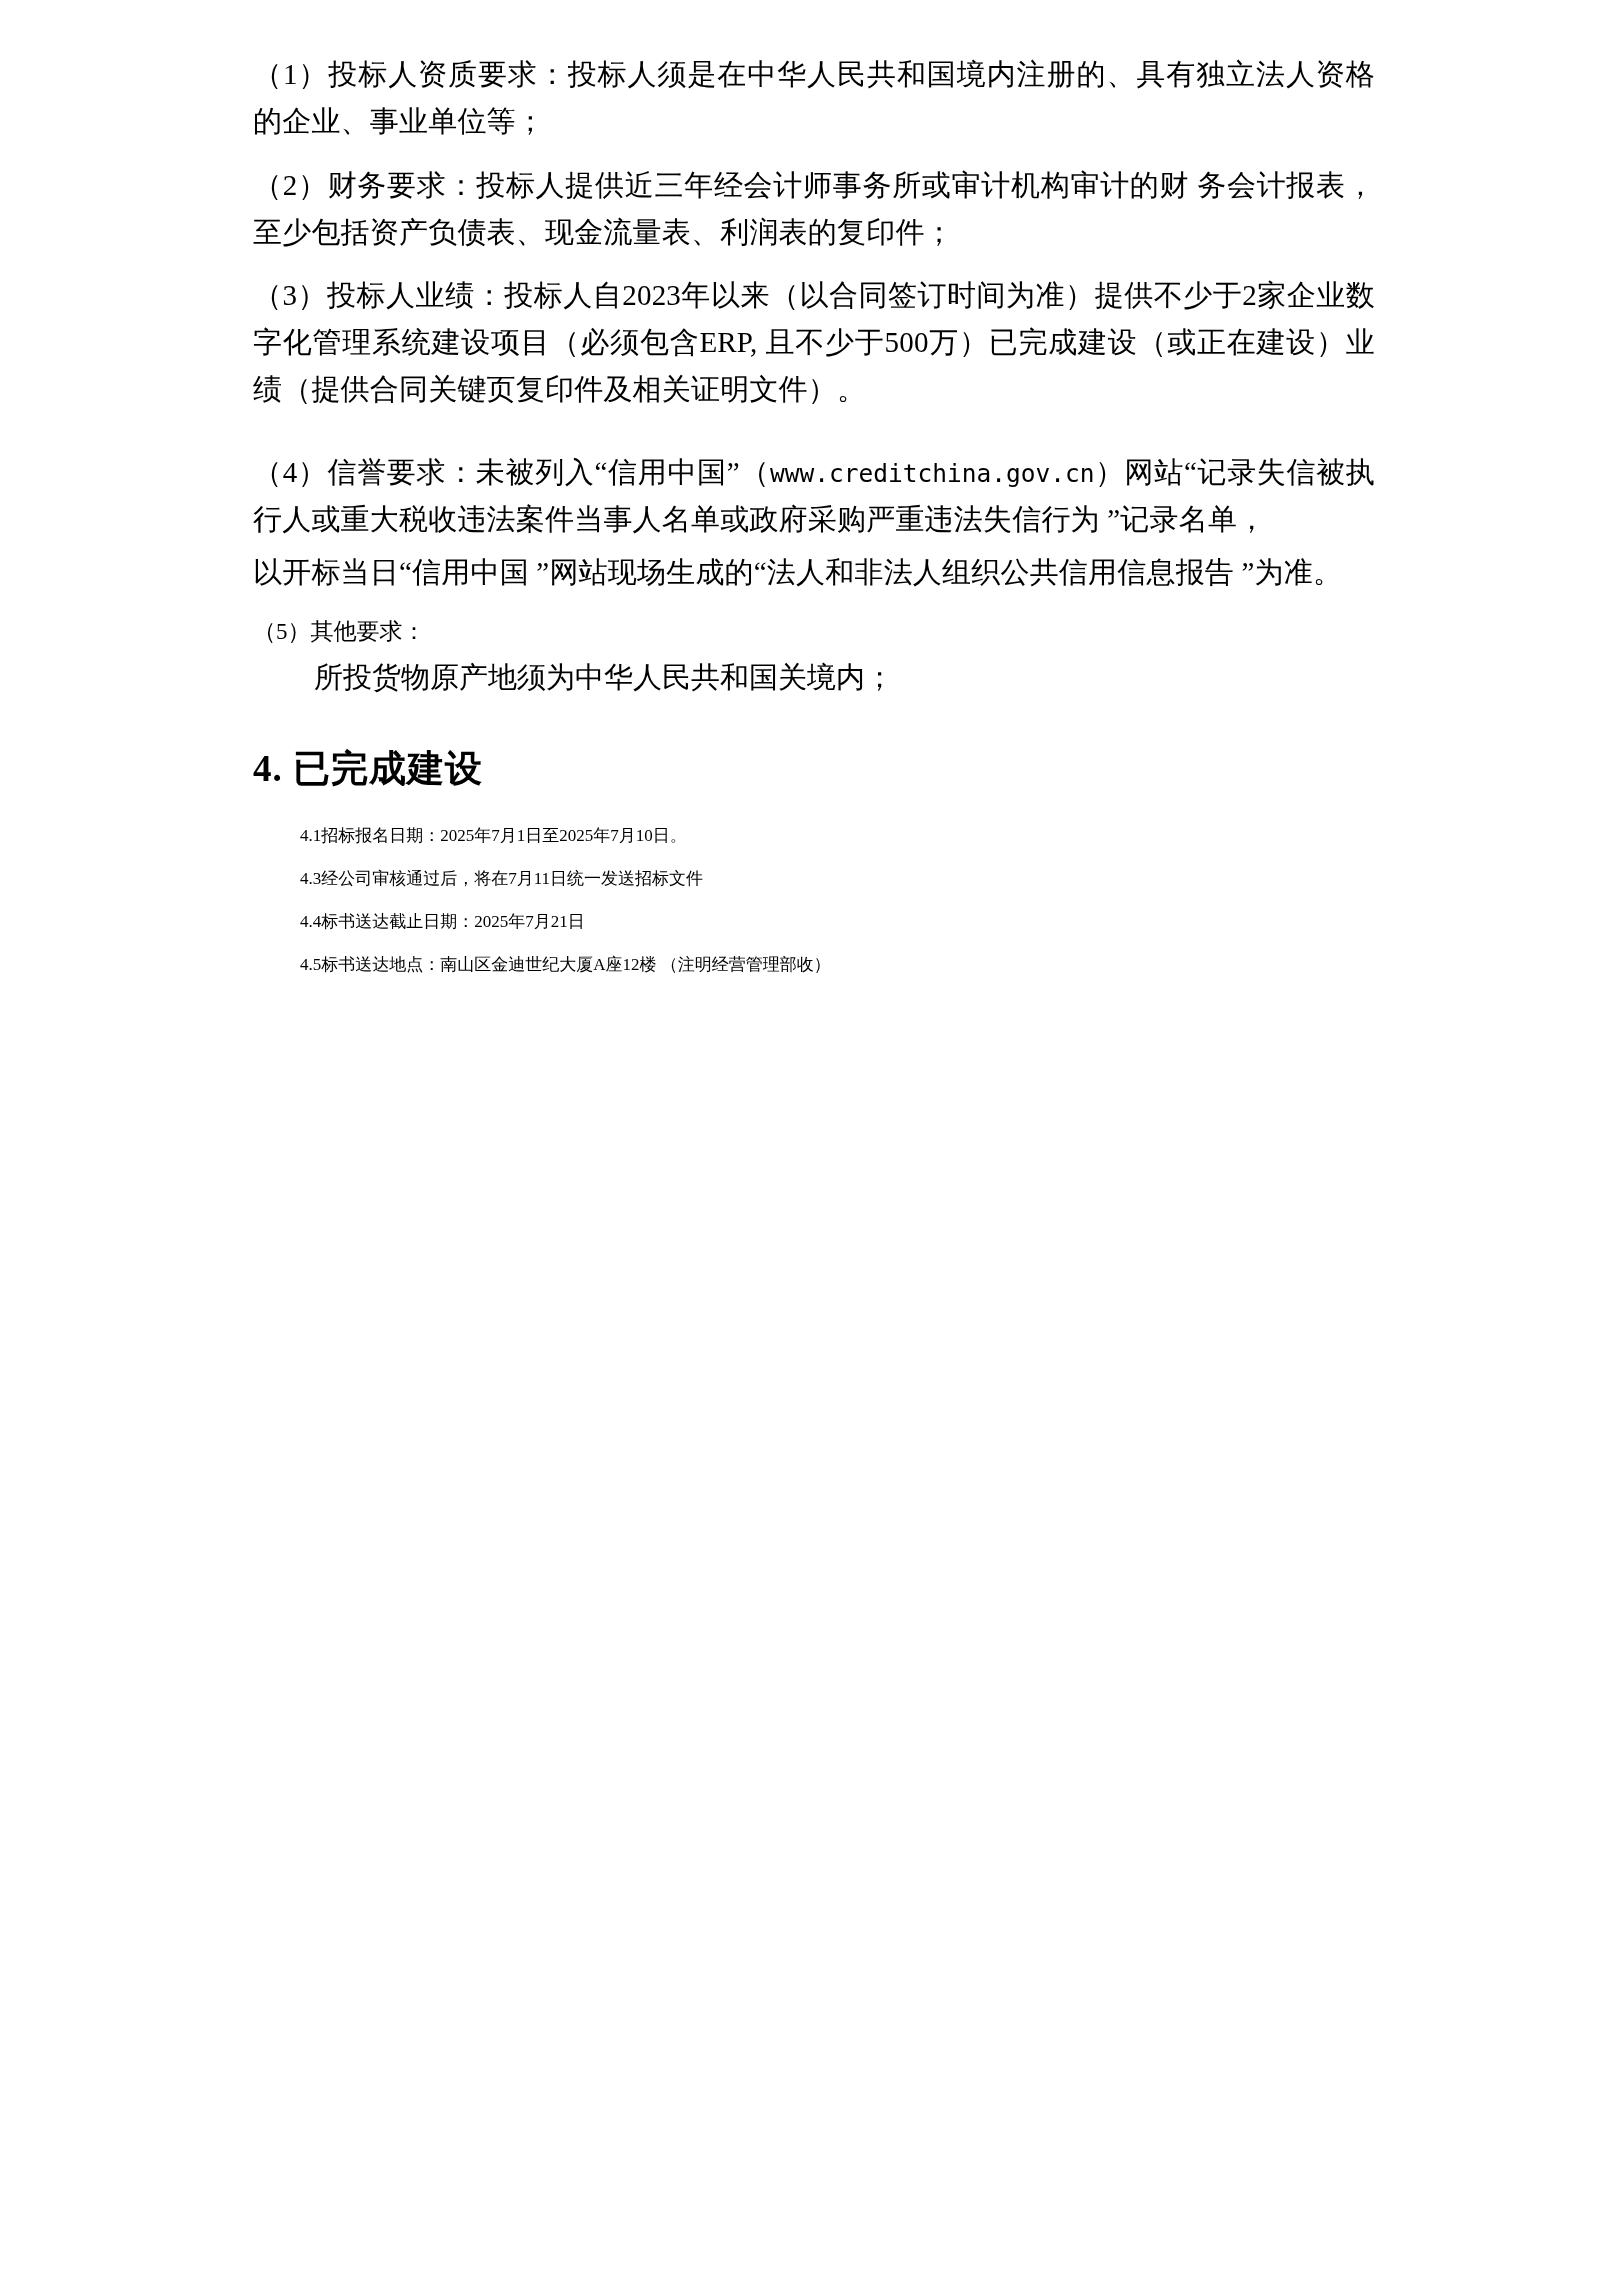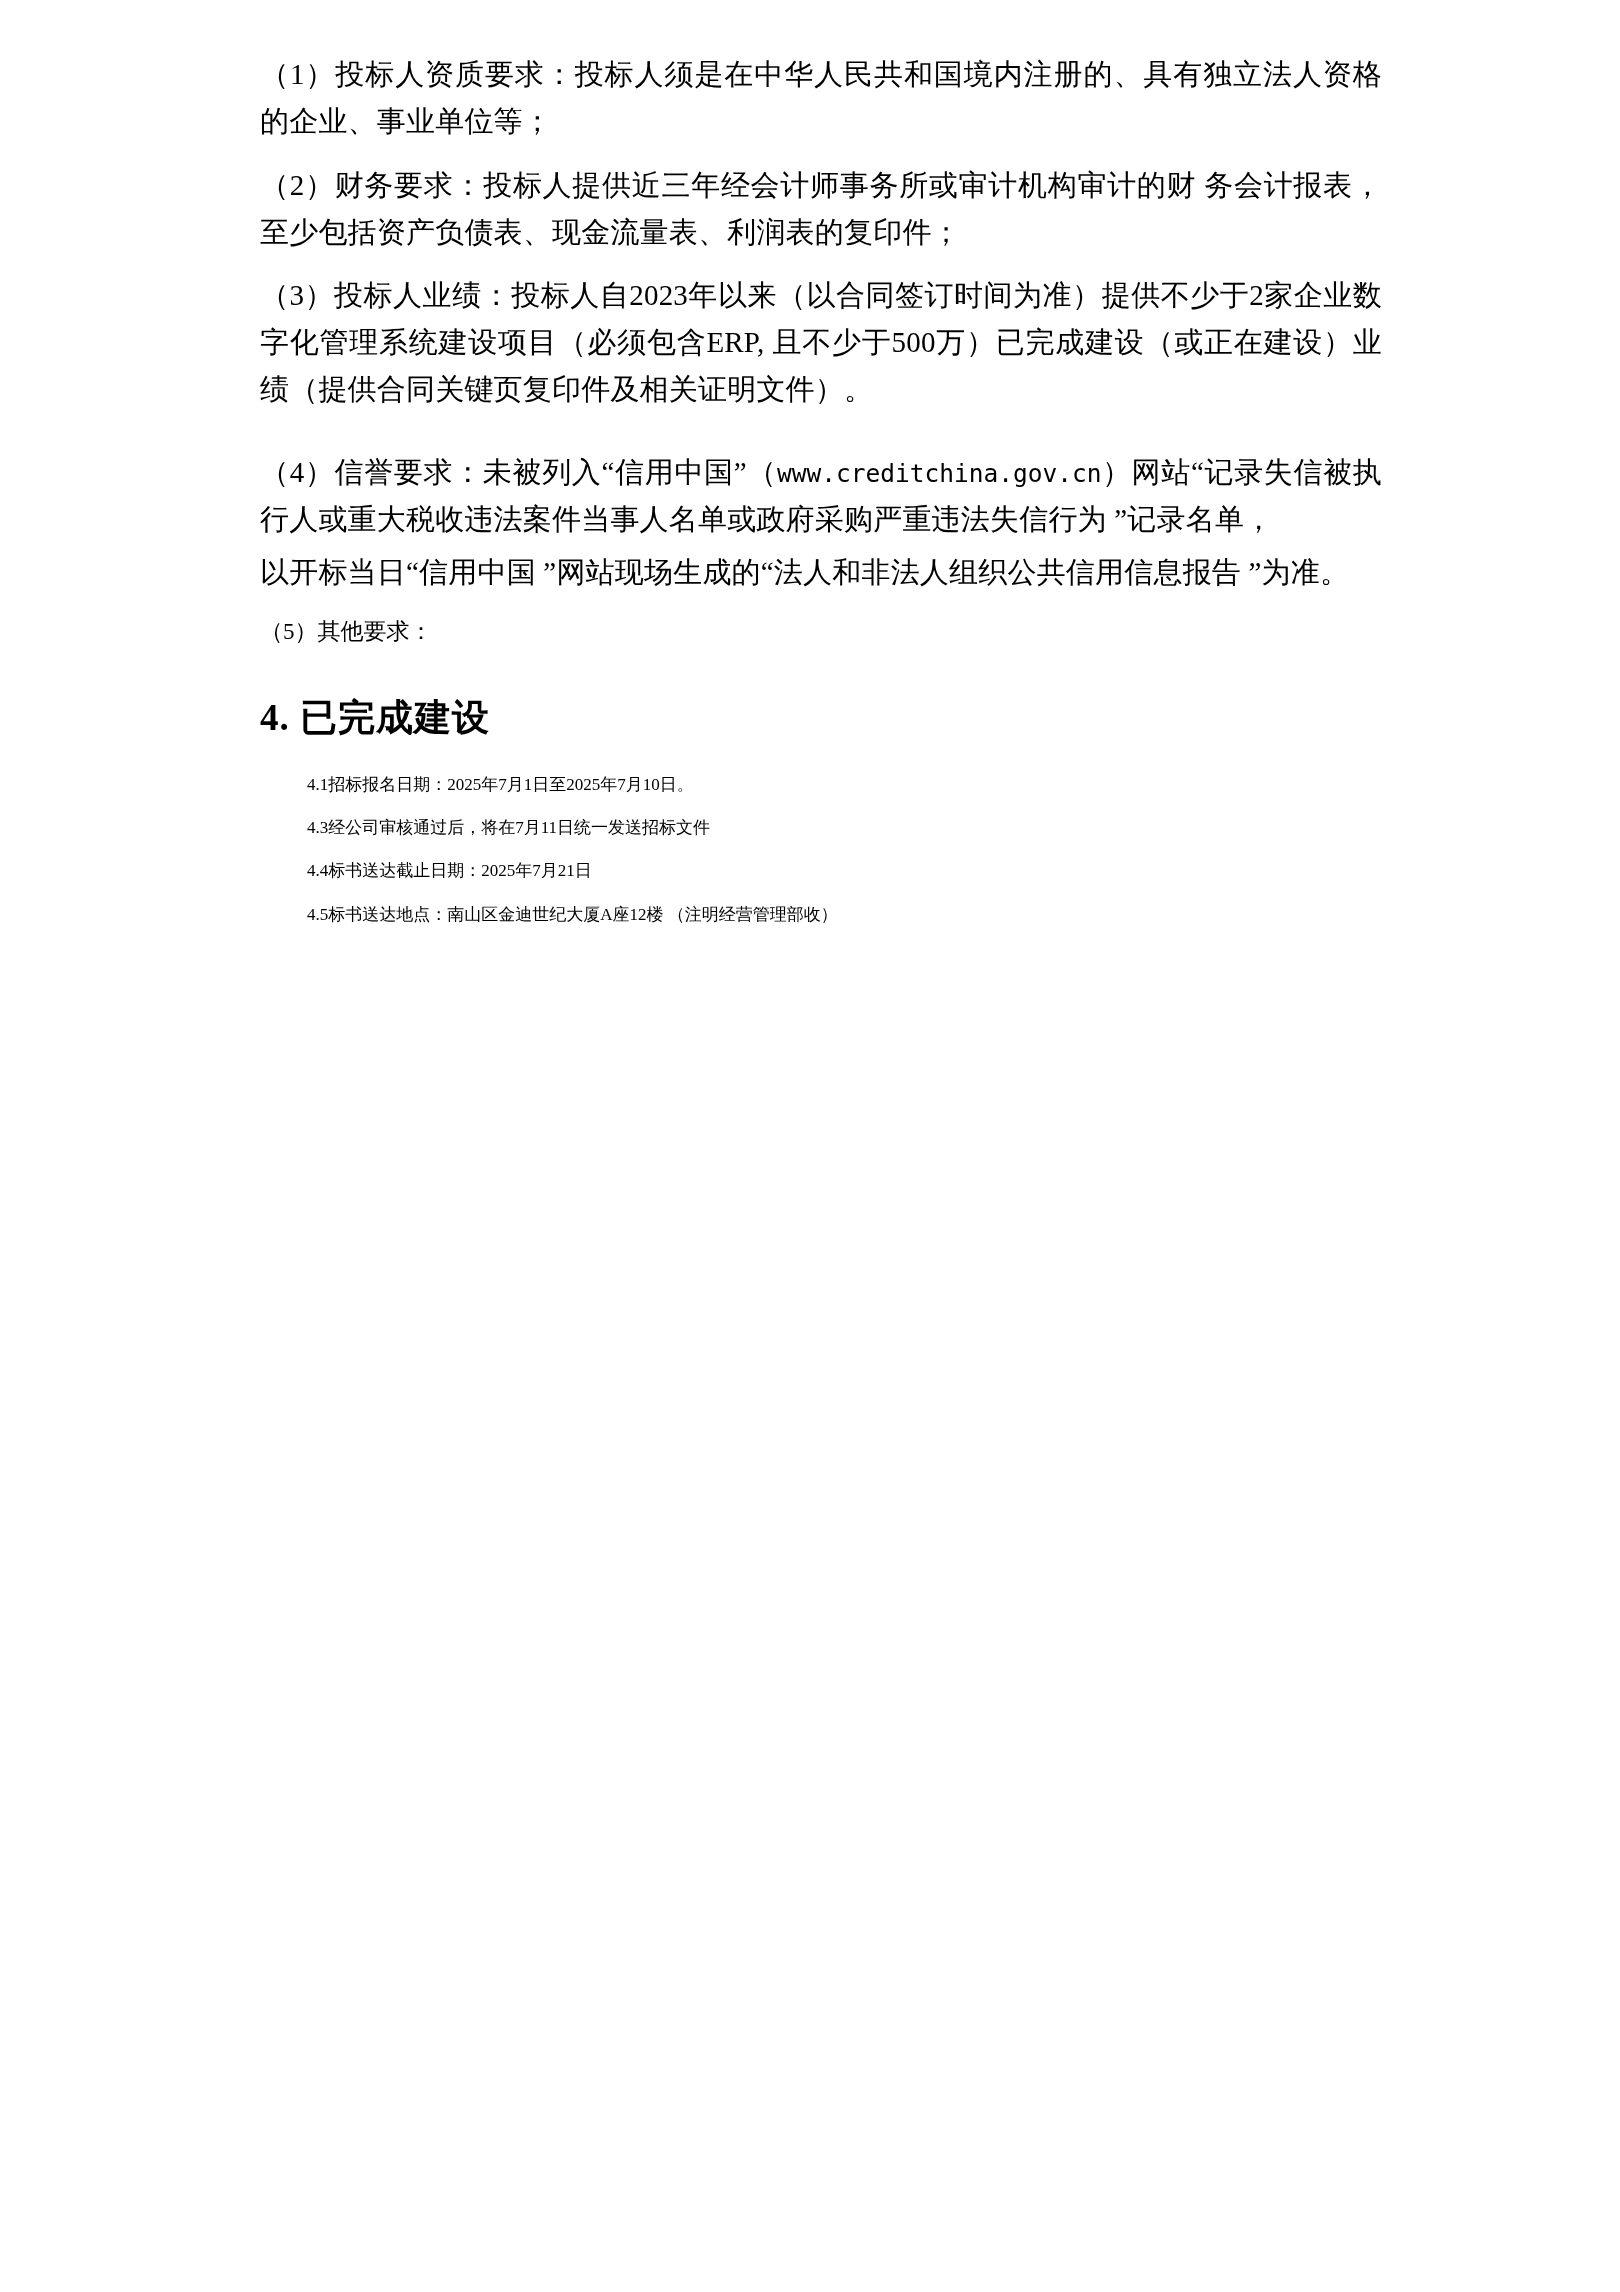--- a/index.html
+++ b/index.html
@@ -15,21 +15,21 @@
     width: 1620px;
     height: 2293px;
     position: relative;
     background: #ffffff;
     box-sizing: border-box;
     padding: 0;
     overflow: hidden;
   }
   .content {
     position: absolute;
-    left: 260px;
+    left: 253px;
     top: 51px;
     width: 1122px;
   }
   p {
     margin: 0;
     padding: 0;
   }
   .para {
     font-size: 29px;
     line-height: 1.62;
@@ -98,20 +98,21 @@
     <p class="para">（3）投标人业绩：投标人自2023年以来（以合同签订时间为准）提供不少于2家企业数字化管理系统建设项目（必须包含ERP, 且不少于500万）已完成建设（或正在建设）业绩（提供合同关键页复印件及相关证明文件）。</p>
 
     <p class="para para-tight">
       <span>（4）信誉要求：未被列入“信用中国”（</span><span class="mono">www.creditchina.gov.cn</span><span>）网站“记录失信被执行人或重大税收违法案件当事人名单或政府采购严重违法失信行为 ”记录名单，</span>
     </p>
 
     <p class="para">以开标当日“信用中国 ”网站现场生成的“法人和非法人组织公共信用信息报告 ”为准。</p>
 
     <p class="p5-line">（5）其他要求：</p>
 
+    <p class="p5-sub">所投货物原产地须为中华人民共和国关境内；</p>
 
     <h2 class="sec-heading">
       <span>4.</span>
       <span>已完成建设</span>
     </h2>
 
     <div class="sub-list">
       <p class="sub-item">4.1招标报名日期：2025年7月1日至2025年7月10日。</p>
 
 

